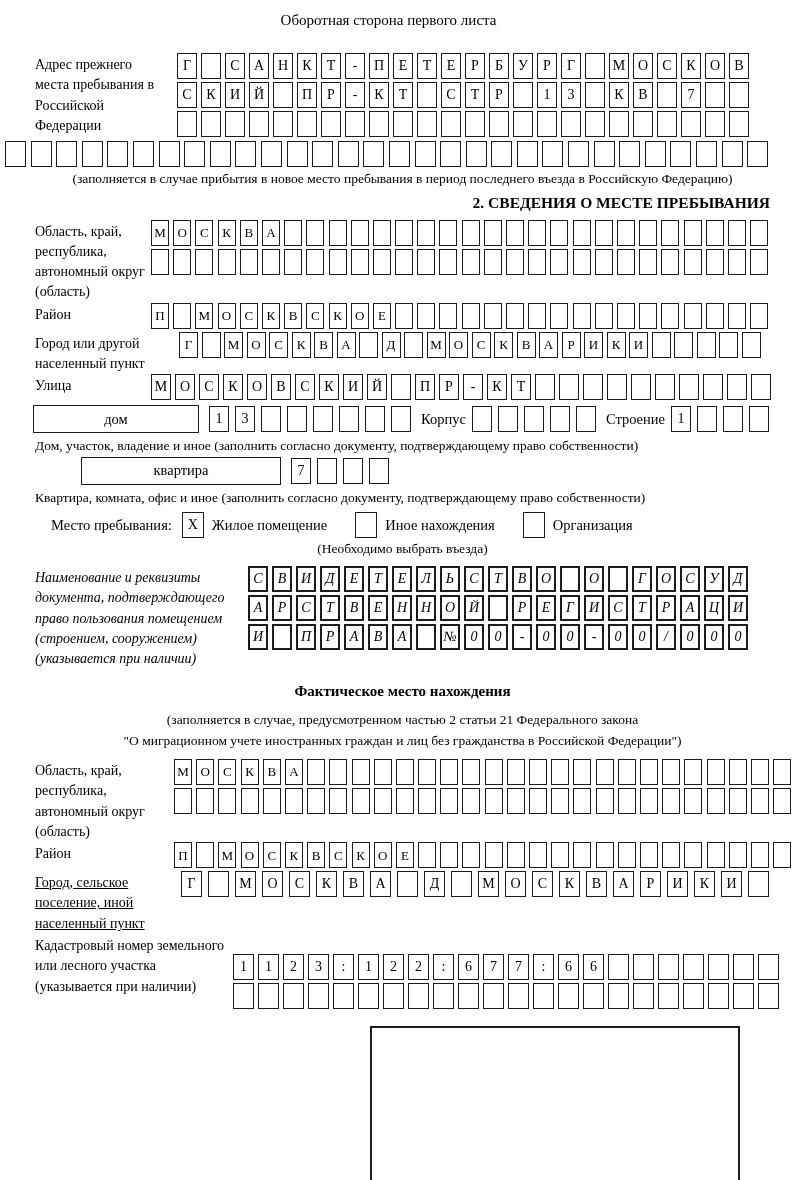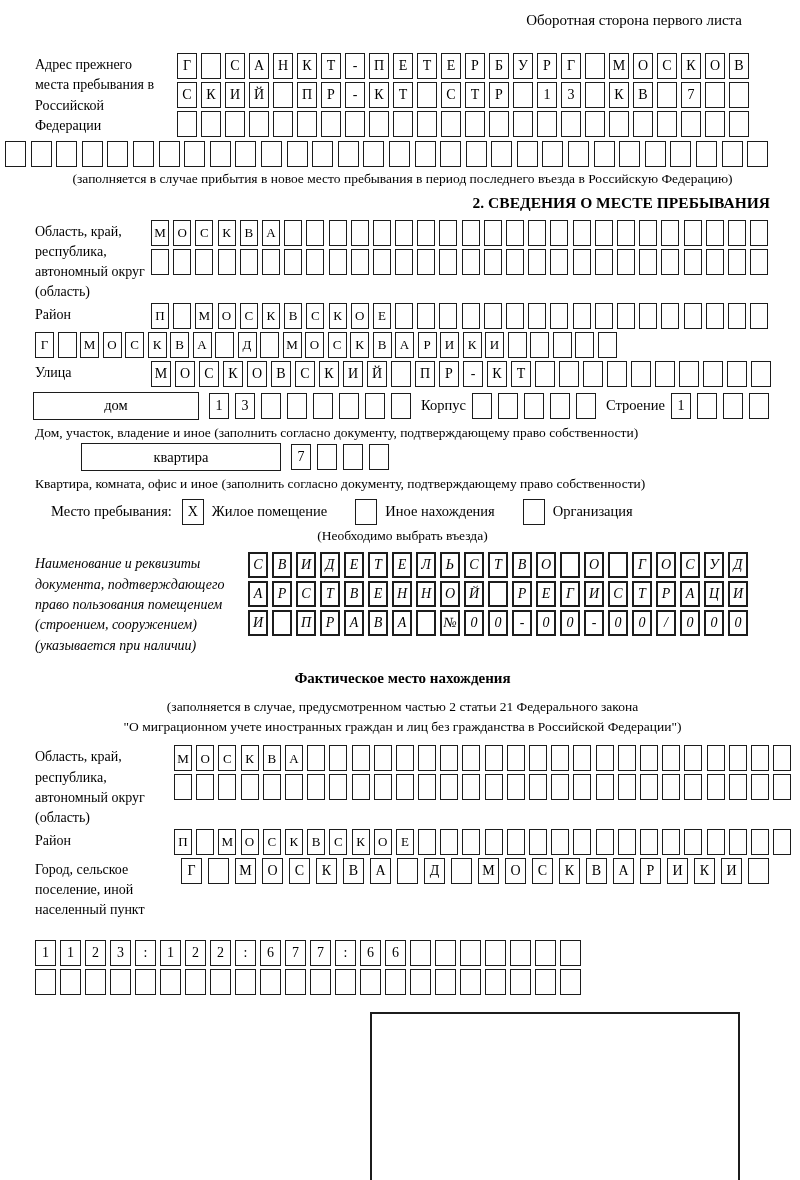--- a/index.html
+++ b/index.html
@@ -1,28 +1,28 @@
 <!DOCTYPE html>
 <html><head>
 <meta charset="utf-8">
 <style>
   html,body{margin:0;padding:0;background:#ffffff;}
   body{width:800px;height:1180px;overflow:hidden;color:#000;
        font-family:"Liberation Serif", serif;}
   .page{padding:12px 30px 0 35px;position:relative;}
 
-  .header-note{text-align:right;font-size:15px;padding-right:28px;margin-bottom:24px;}
+  .header-note{text-align:center;font-size:15px;padding-right:28px;margin-bottom:24px;}
 
   .frow{display:flex;align-items:flex-start;}
   .label{font-size:14px;line-height:1.45;padding-top:2px;}
   .w132{width:132px;min-width:132px;padding-right:10px;}
   .w112{width:112px;min-width:112px;padding-right:4px;}
   .w140{width:140px;min-width:140px;padding-right:4px;}
   .w135{width:135px;min-width:135px;padding-right:4px;}
-  .w142{width:142px;min-width:142px;padding-right:4px;}
+  .w142{width:142px;min-width:142px;padding-right:4px;text-decoration:underline;}
   .w190{width:190px;min-width:190px;padding-right:8px;}
   .w205{width:205px;min-width:205px;padding-right:8px;}
 
   .stack{display:flex;flex-direction:column;}
   .cells{display:flex;gap:4px;margin-bottom:3px;}
   .cell{height:26px;min-height:26px;border:1.6px solid #1c1c1c;box-sizing:border-box;
         display:flex;align-items:center;justify-content:center;
         font-size:14px;line-height:1;background:#fff;}
   .cw20 .cell{width:20px;min-width:20px;}
   .cw21 .cell{width:21px;min-width:21px;}
@@ -286,20 +286,21 @@
         <div class="cell"></div>
         <div class="cell"></div>
         <div class="cell"></div>
         <div class="cell"></div>
         <div class="cell"></div>
         <div class="cell"></div>
       </div>
   </div>
 
   <div class="frow">
+    <div class="label w140">Город или другой населенный пункт</div>
     <div class="cells cw19 g35">
         <div class="cell">Г</div>
         <div class="cell"></div>
         <div class="cell">М</div>
         <div class="cell">О</div>
         <div class="cell">С</div>
         <div class="cell">К</div>
         <div class="cell">В</div>
         <div class="cell">А</div>
         <div class="cell"></div>
@@ -610,20 +611,21 @@
         <div class="cell">А</div>
         <div class="cell">Р</div>
         <div class="cell">И</div>
         <div class="cell">К</div>
         <div class="cell">И</div>
         <div class="cell"></div>
       </div>
   </div>
 
   <div class="frow">
+    <div class="label w190">Кадастровый номер земельного или лесного участка (указывается при наличии)</div>
     <div class="stack mt20">
       <div class="cells cw21">
           <div class="cell">1</div>
           <div class="cell">1</div>
           <div class="cell">2</div>
           <div class="cell">3</div>
           <div class="cell">:</div>
           <div class="cell">1</div>
           <div class="cell">2</div>
           <div class="cell">2</div>

